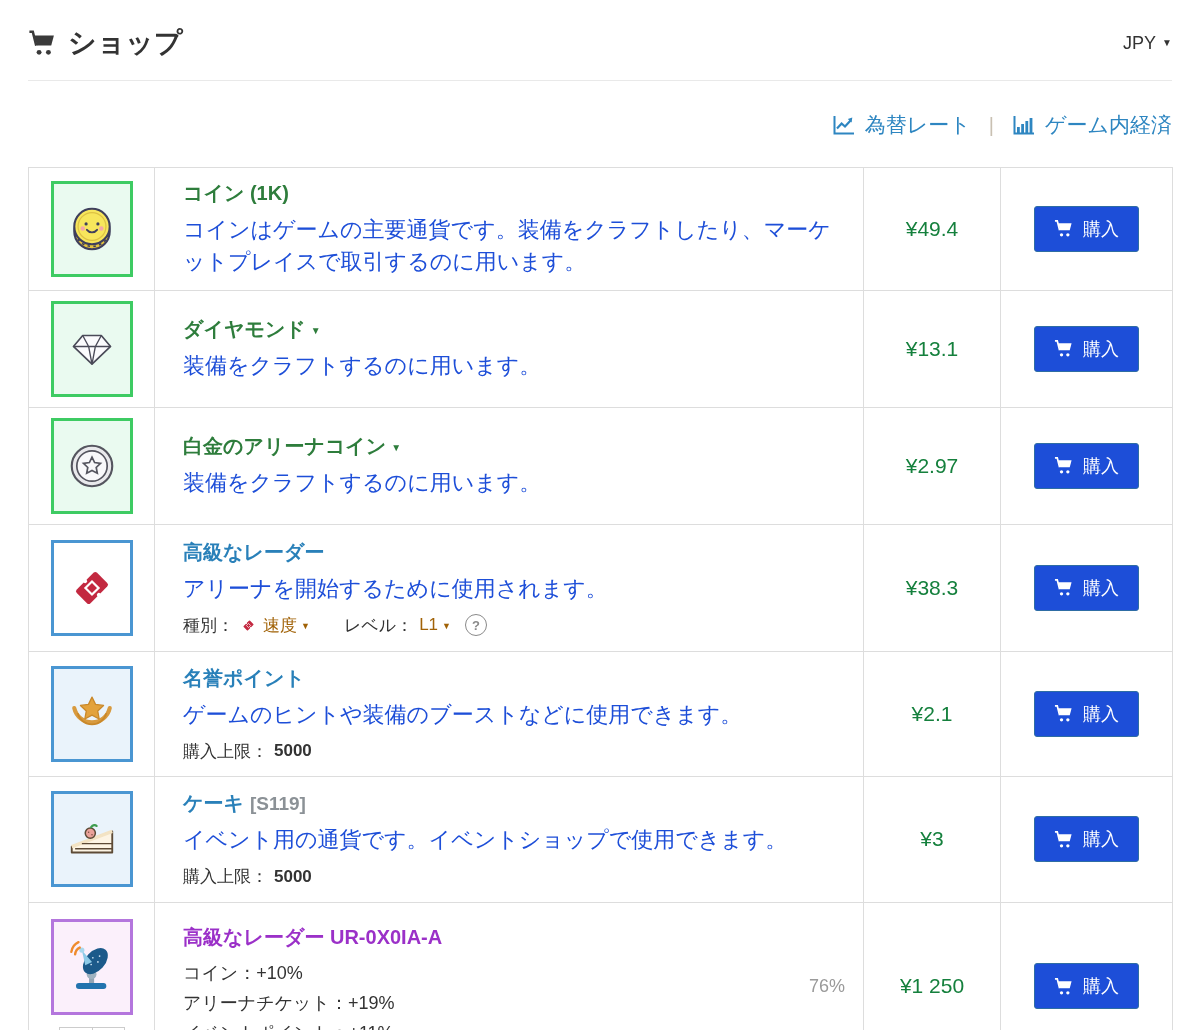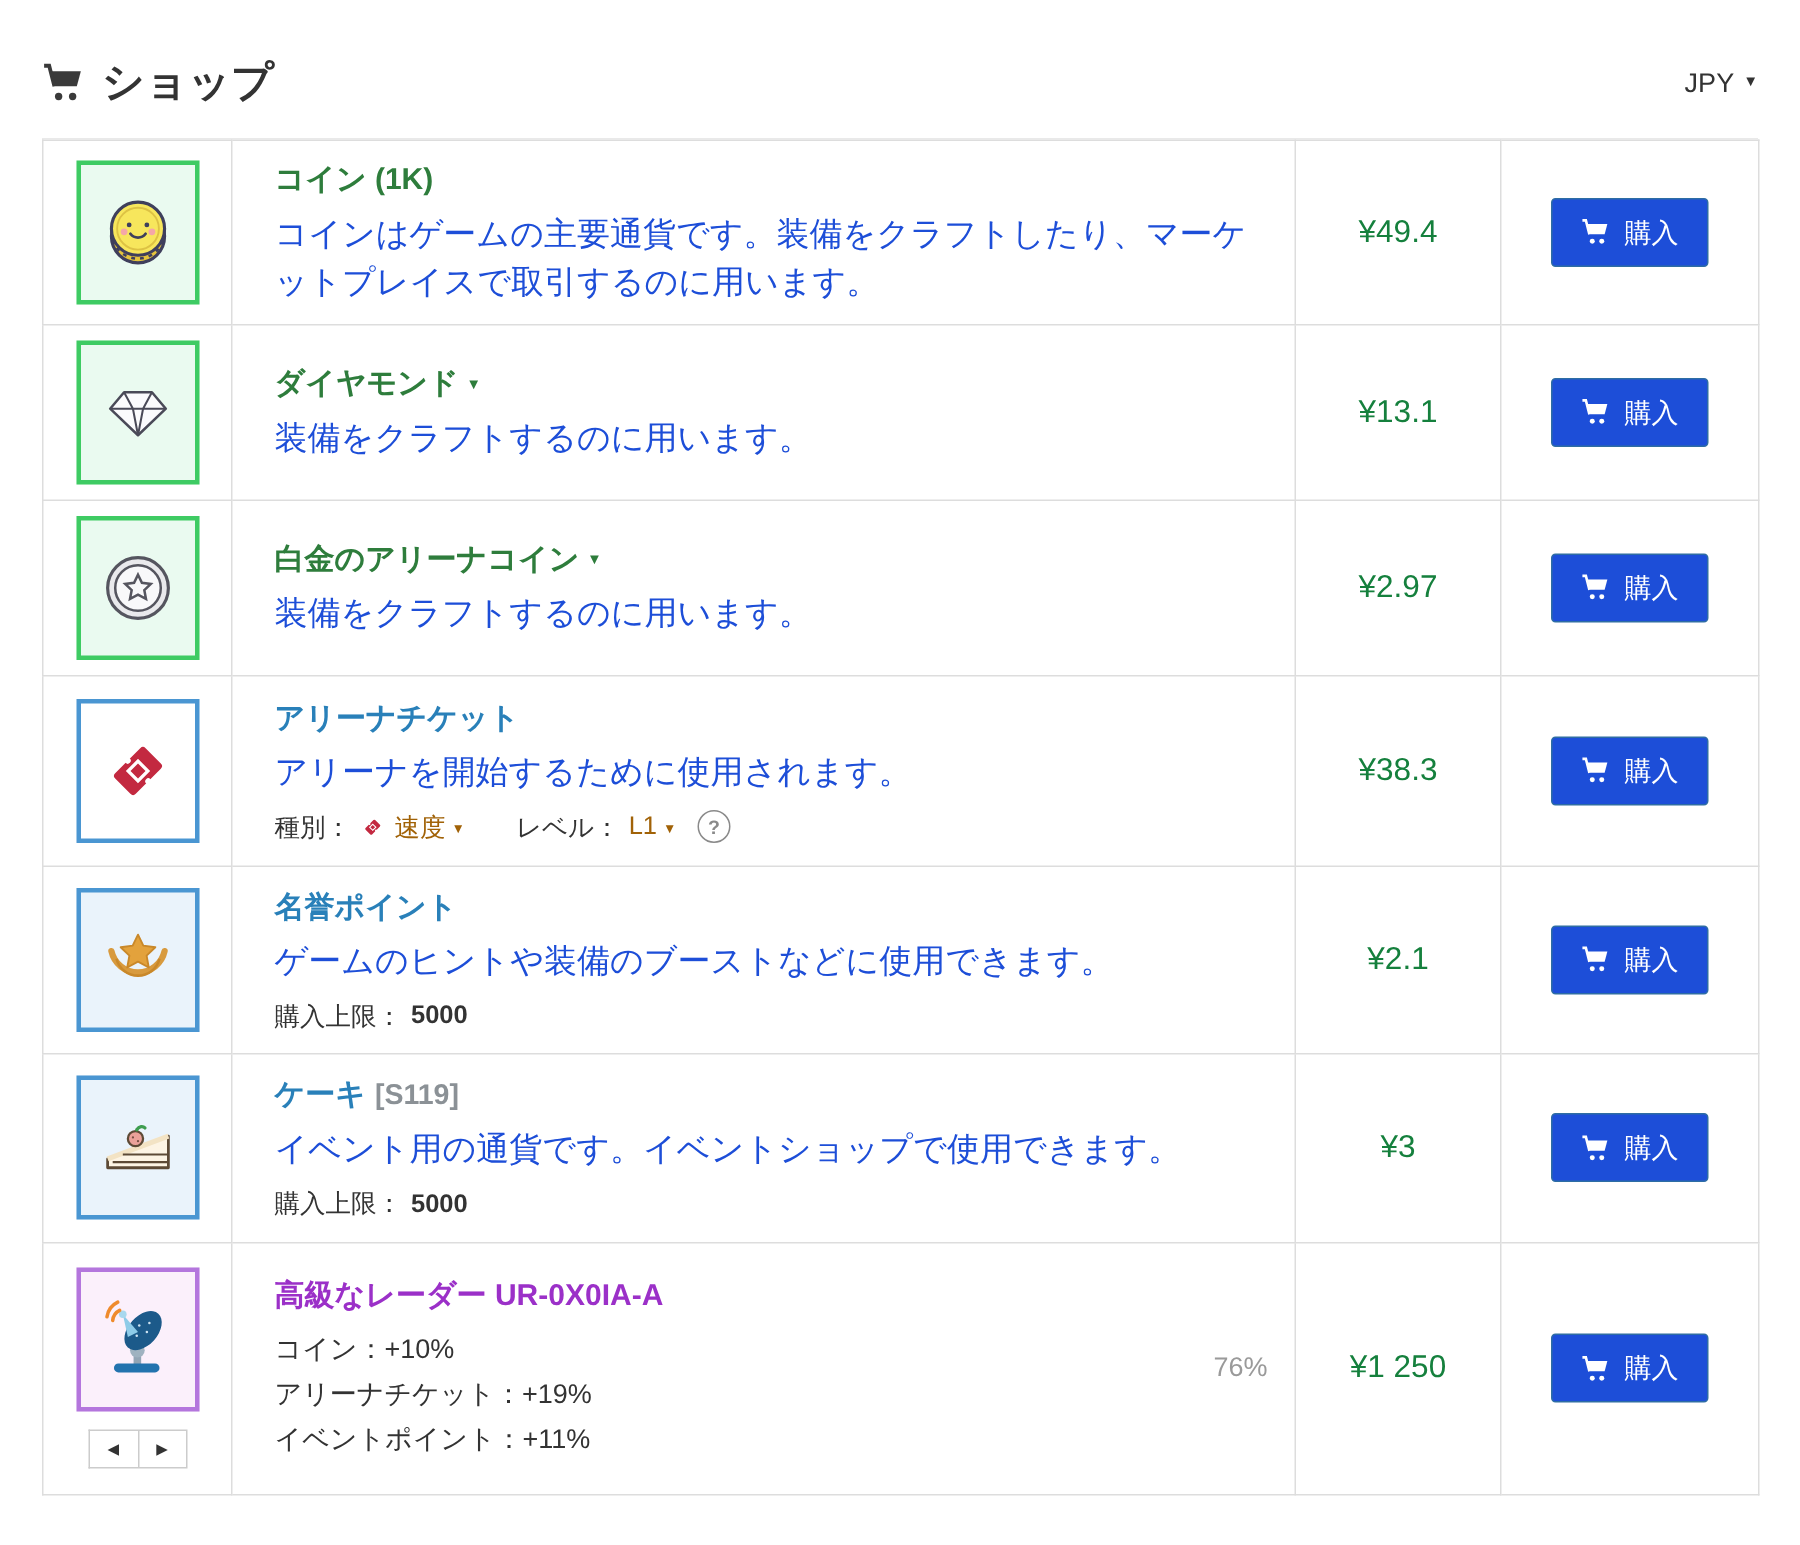--- a/index.html
+++ b/index.html
@@ -1,20 +1,20 @@
 <!DOCTYPE html>
 <html><head>
 <meta charset="utf-8">
 <style>
   html,body{margin:0;padding:0;background:#fff;}
   body{width:1200px;height:1030px;overflow:hidden;font-family:"Liberation Sans",sans-serif;color:#333;}
   .page{padding:0 28px;}
 
   
-  .header{display:flex;justify-content:space-between;padding:36px 0 12px;}
+  .header{display:flex;justify-content:space-between;padding:24px 0 12px;}
   .page-title{display:flex;align-items:center;gap:12px;margin:0;font-size:28px;font-weight:bold;color:#333;}
   .page-title svg{width:28px;height:28px;color:#3a3a3a;}
   .currency{display:flex;align-items:center;gap:6px;font-size:18px;color:#333;cursor:pointer;}
   .caret{font-size:10px;color:#333;line-height:1;}
   .rule{border:0;border-top:1px solid #e9e9e9;margin:6px 0 0;}
 
   
   .toolbar{display:flex;justify-content:flex-end;align-items:center;gap:18px;padding:30px 0 28px;font-size:21px;}
   .tool-link{display:flex;align-items:center;gap:9px;color:#2e86c1;text-decoration:none;cursor:pointer;}
   .tool-link svg{width:24px;height:24px;color:#2e86c1;}
@@ -153,20 +153,35 @@
         </svg>
       <span>ショップ</span>
     </h1>
     <div class="currency">
       <span>JPY</span>
       <span class="caret">▼</span>
     </div>
   </div>
   <hr class="rule">
 
+  <div class="toolbar">
+    <a class="tool-link">
+      <svg>
+          <use href="#i-linechart"></use>
+        </svg>
+      <span>為替レート</span>
+    </a>
+    <span class="sep">|</span>
+    <a class="tool-link">
+      <svg>
+          <use href="#i-barchart"></use>
+        </svg>
+      <span>ゲーム内経済</span>
+    </a>
+  </div>
 
   <table class="shop">
     <colgroup>
         <col class="c1">
         <col class="c2">
         <col class="c3">
         <col class="c4">
       </colgroup>
 
     <tbody>
@@ -250,21 +265,21 @@
     <tr class="r4">
       <td class="c-icon">
         <div class="icon-box box-blue-white">
           <svg>
                 <use href="#i-ticket"></use>
               </svg>
         </div>
       </td>
       <td class="c-desc">
         <a class="title t-blue">
-          <span>アリーナチケット</span>
+          <span>高級なレーダー</span>
         </a>
         <p class="desc">アリーナを開始するために使用されます。</p>
         <div class="meta">
           <span>種別：</span>
           <svg class="mini-ticket">
                 <use href="#i-ticket"></use>
               </svg>
           <span class="dd">
             <span>速度</span>
             <span class="dcaret">▼</span>

